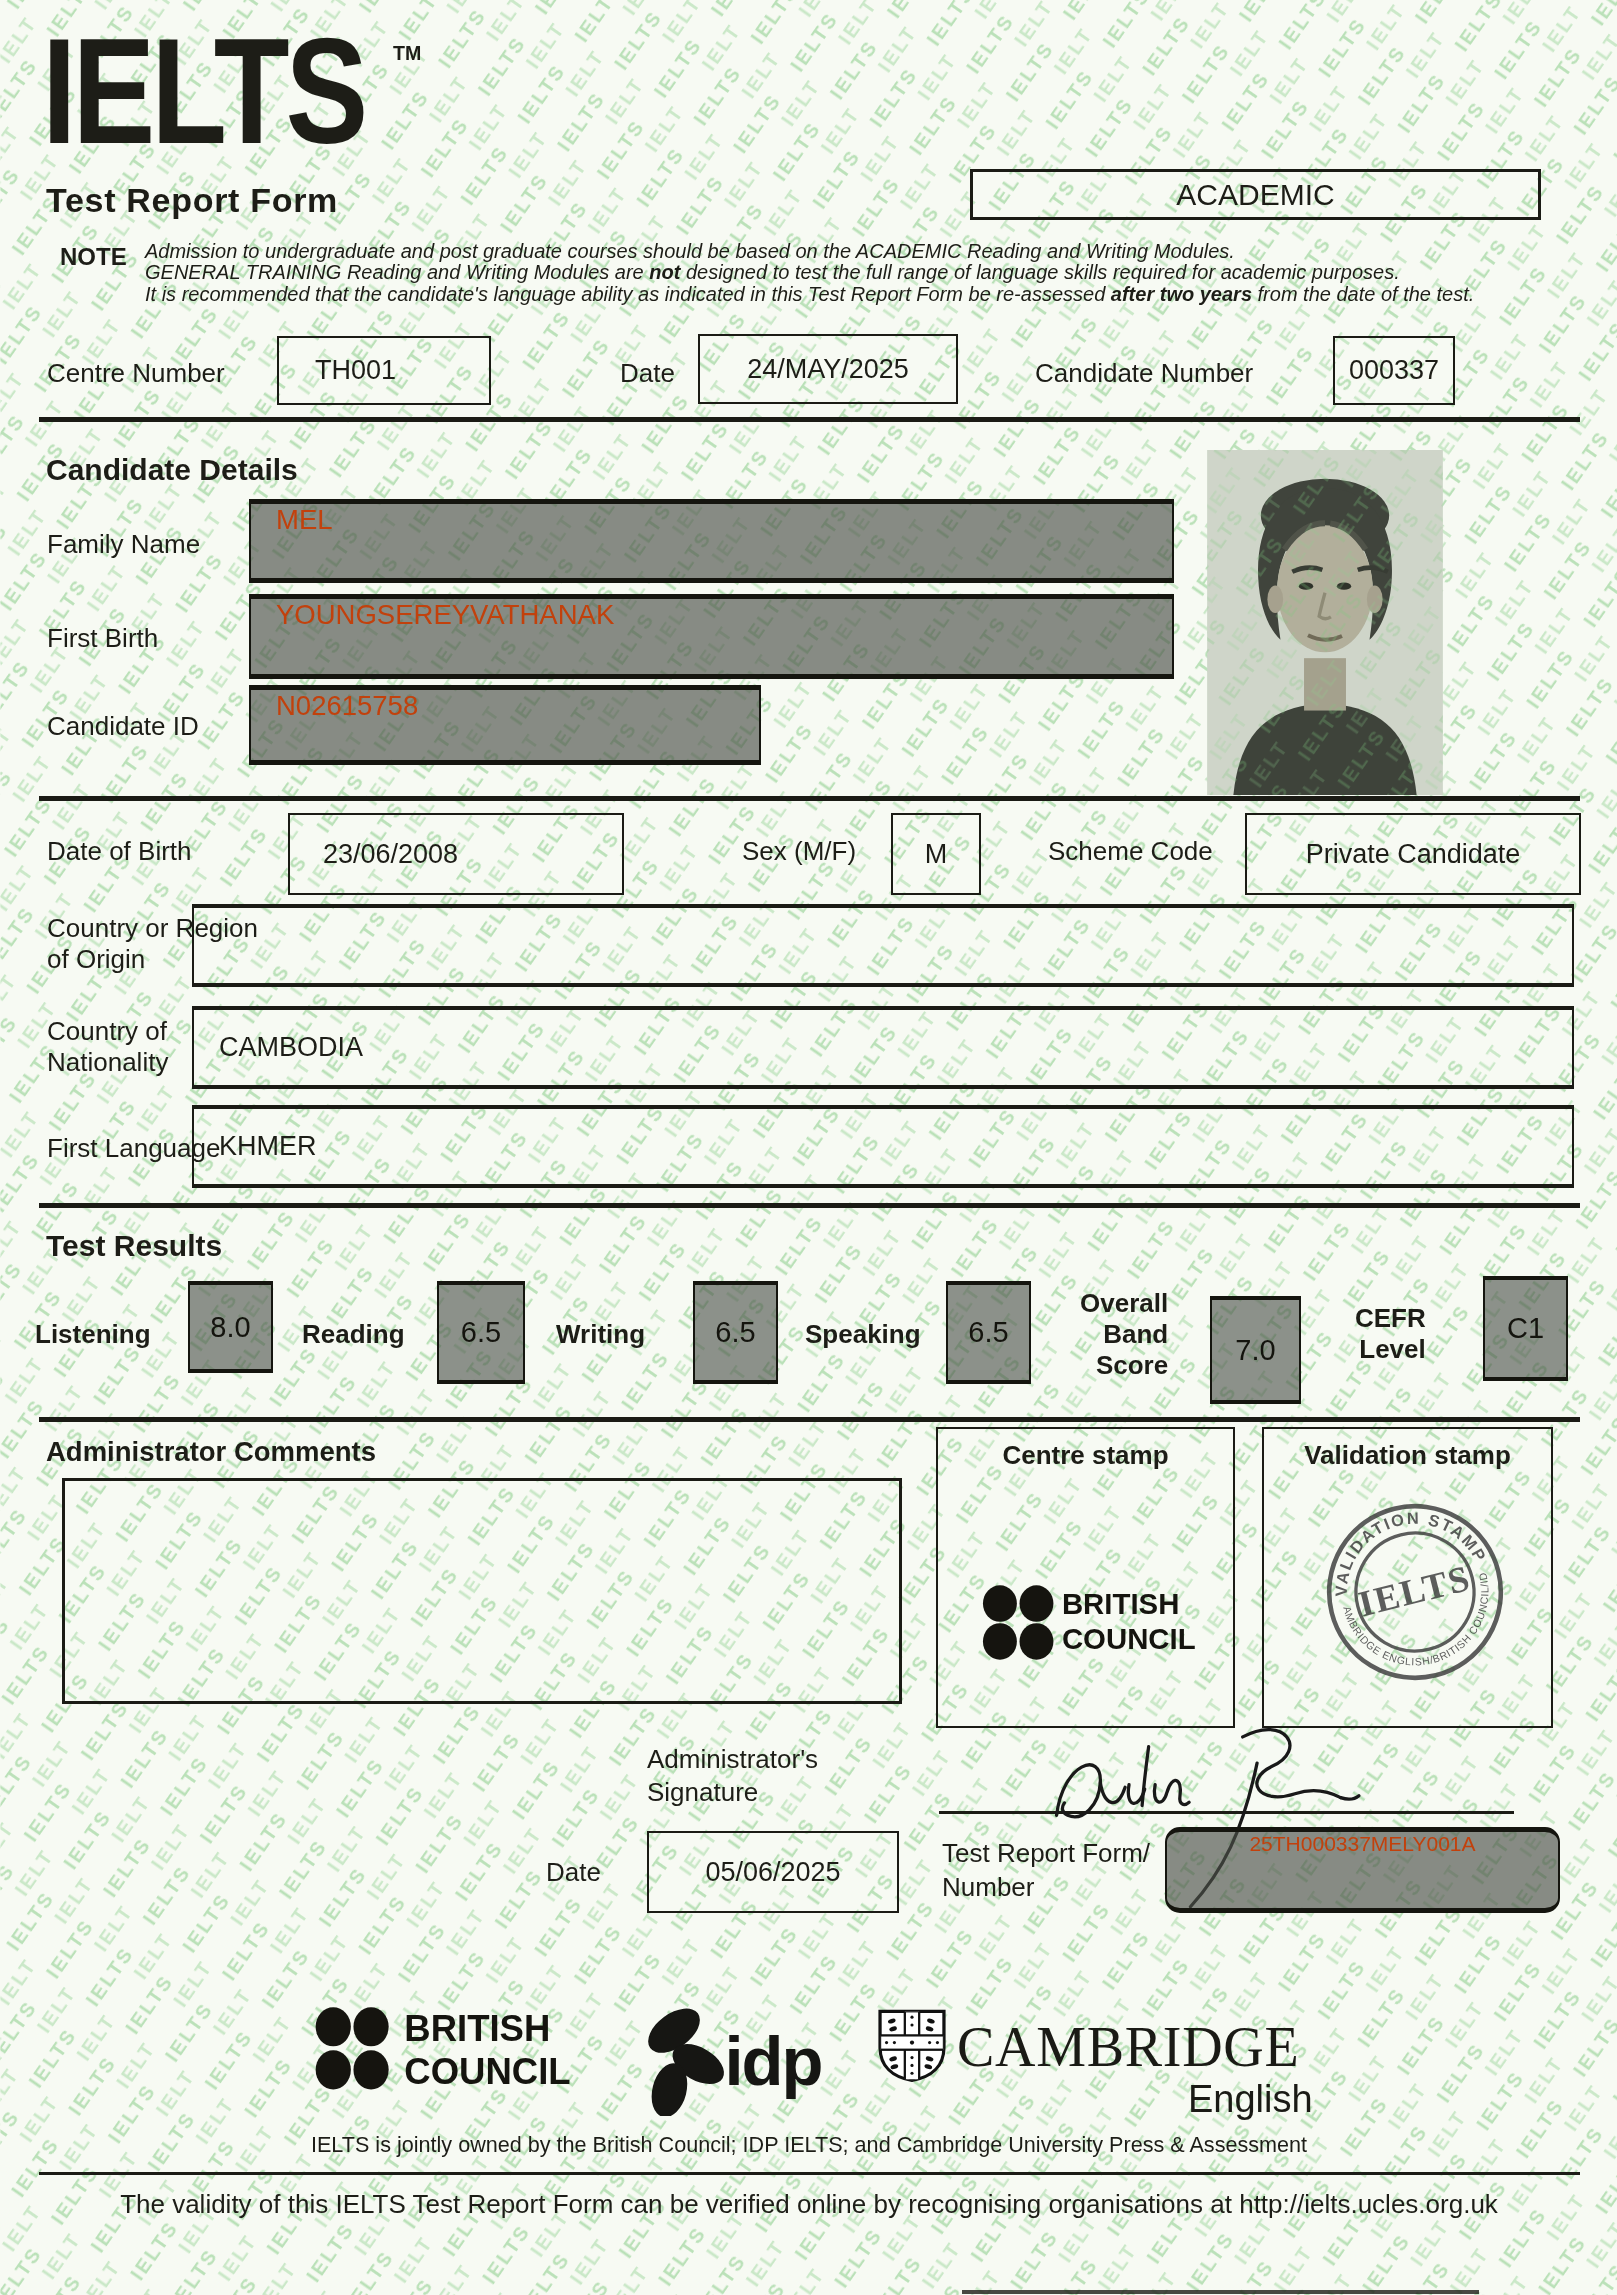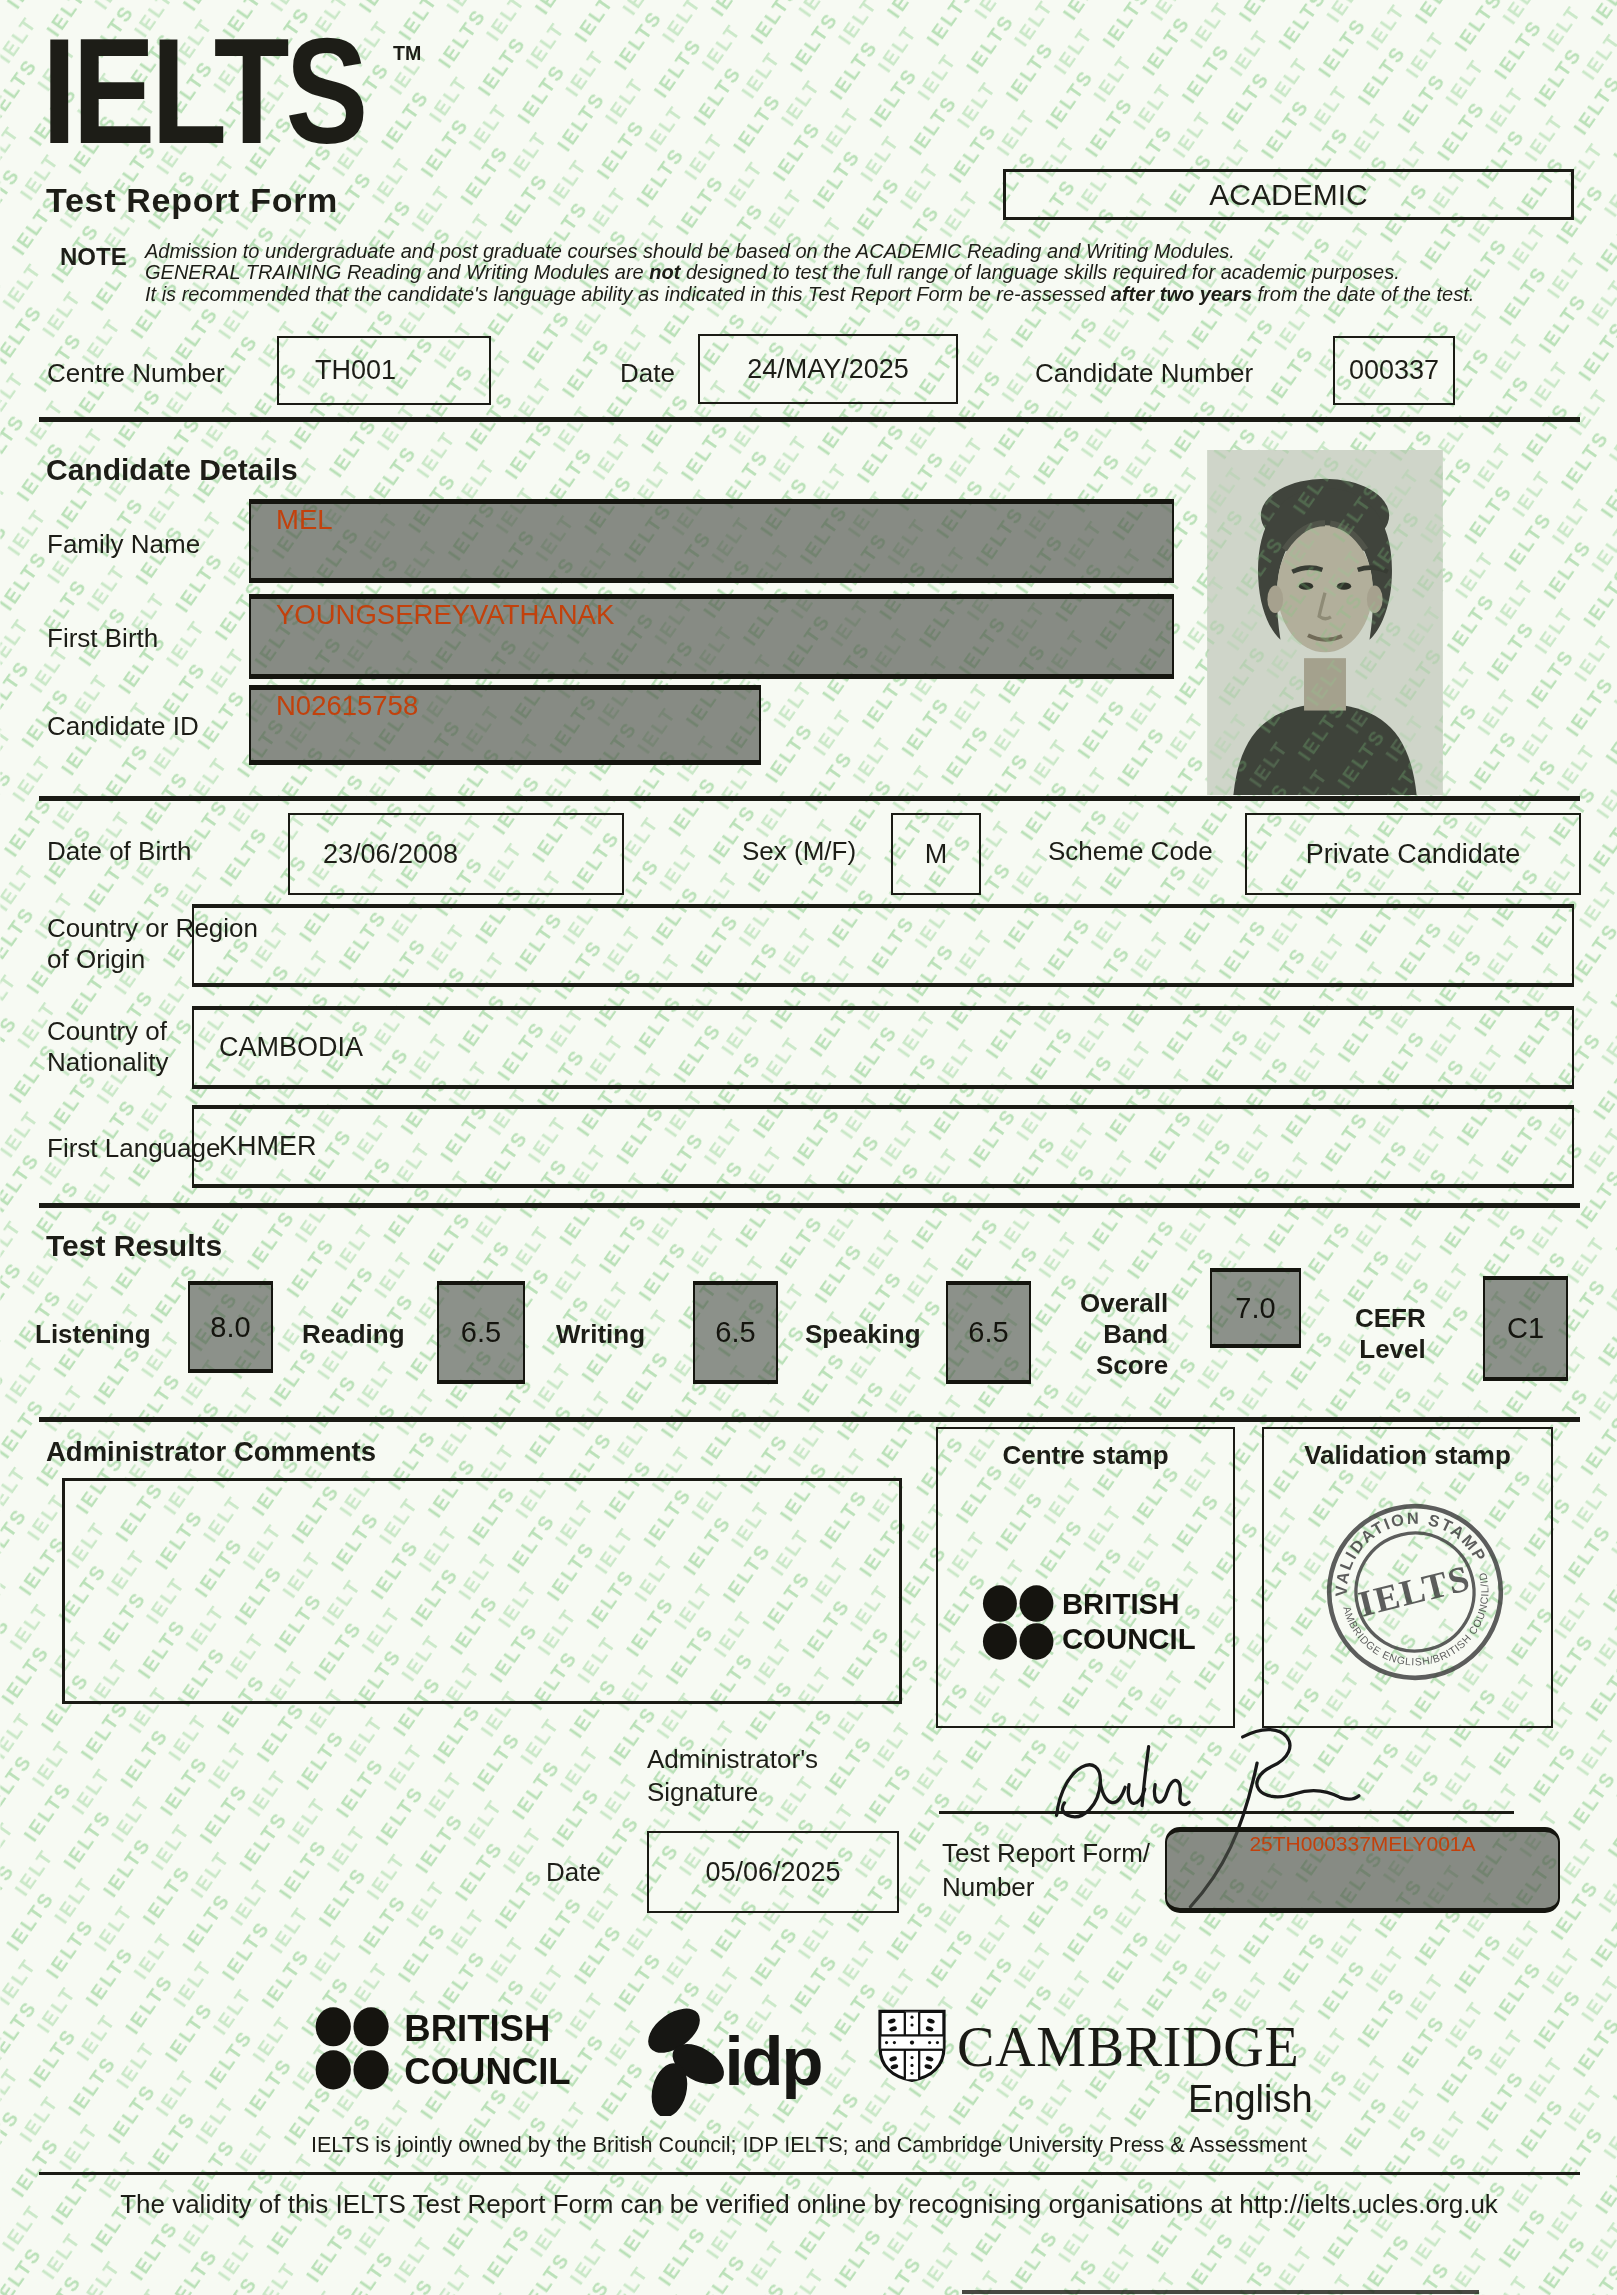--- a/index.html
+++ b/index.html
@@ -67,21 +67,21 @@
         <text x="78" y="66" font-size="30" font-weight="600" letter-spacing="4" fill="#8ccf8c" fill-opacity="0.42">IELTS</text>
       </pattern>
     </defs>
     <rect x="0" y="0" width="2472" height="3508" fill="url(#wm)"></rect>
   </svg>
 
   <div class="ielts-logo">IELTS</div>
   <div class="tm">TM</div>
   <div class="subtitle">Test Report Form</div>
 
-  <div class="whitebox center" style="left:970px;top:169px;width:571px;height:51px;border-width:3.3px;font-size:30px;margin-left:33px;">
+  <div class="whitebox center" style="left:970px;top:169px;width:571px;height:51px;border-width:3.3px;font-size:30px;">
     <span>ACADEMIC</span>
   </div>
 
   <div class="lbl lbl-b" style="left:60px;top:241px;font-size:24px;">NOTE</div>
   <div class="notes">
     <div>Admission to undergraduate and post graduate courses should be based on the ACADEMIC Reading and Writing Modules.</div>
     <div><span>GENERAL TRAINING Reading and Writing Modules are </span><span class="b">not</span><span> designed to test the full range of language skills required for academic purposes.</span></div>
     <div><span>It is recommended that the candidate's language ability as indicated in this Test Report Form be re-assessed </span><span class="b">after two years</span><span> from the date of the test.</span></div>
   </div>
 
@@ -192,21 +192,21 @@
   </div>
   <div class="lbl lbl-b" style="left:805px;top:1319px;">Speaking</div>
   <div class="scorebox" style="left:946px;top:1281px;width:85px;height:103px;">
     <span>6.5</span>
   </div>
   <div class="lbl lbl-b" style="left:1080px;top:1288px;line-height:31px;">
     <div>Overall</div>
     <div>Band</div>
     <div>Score</div>
   </div>
-  <div class="scorebox" style="left:1210px;top:1268px;width:91px;height:80px;">
+  <div class="scorebox" style="left:1210px;top:1296px;width:91px;height:108px;">
     <span>7.0</span>
   </div>
   <div class="lbl lbl-b" style="left:1355px;top:1303px;line-height:31px;">
     <div>CEFR</div>
     <div>Level</div>
   </div>
   <div class="scorebox" style="left:1467px;top:1276px;width:85px;height:105px;margin-left:16px;">
     <span>C1</span>
   </div>
 

